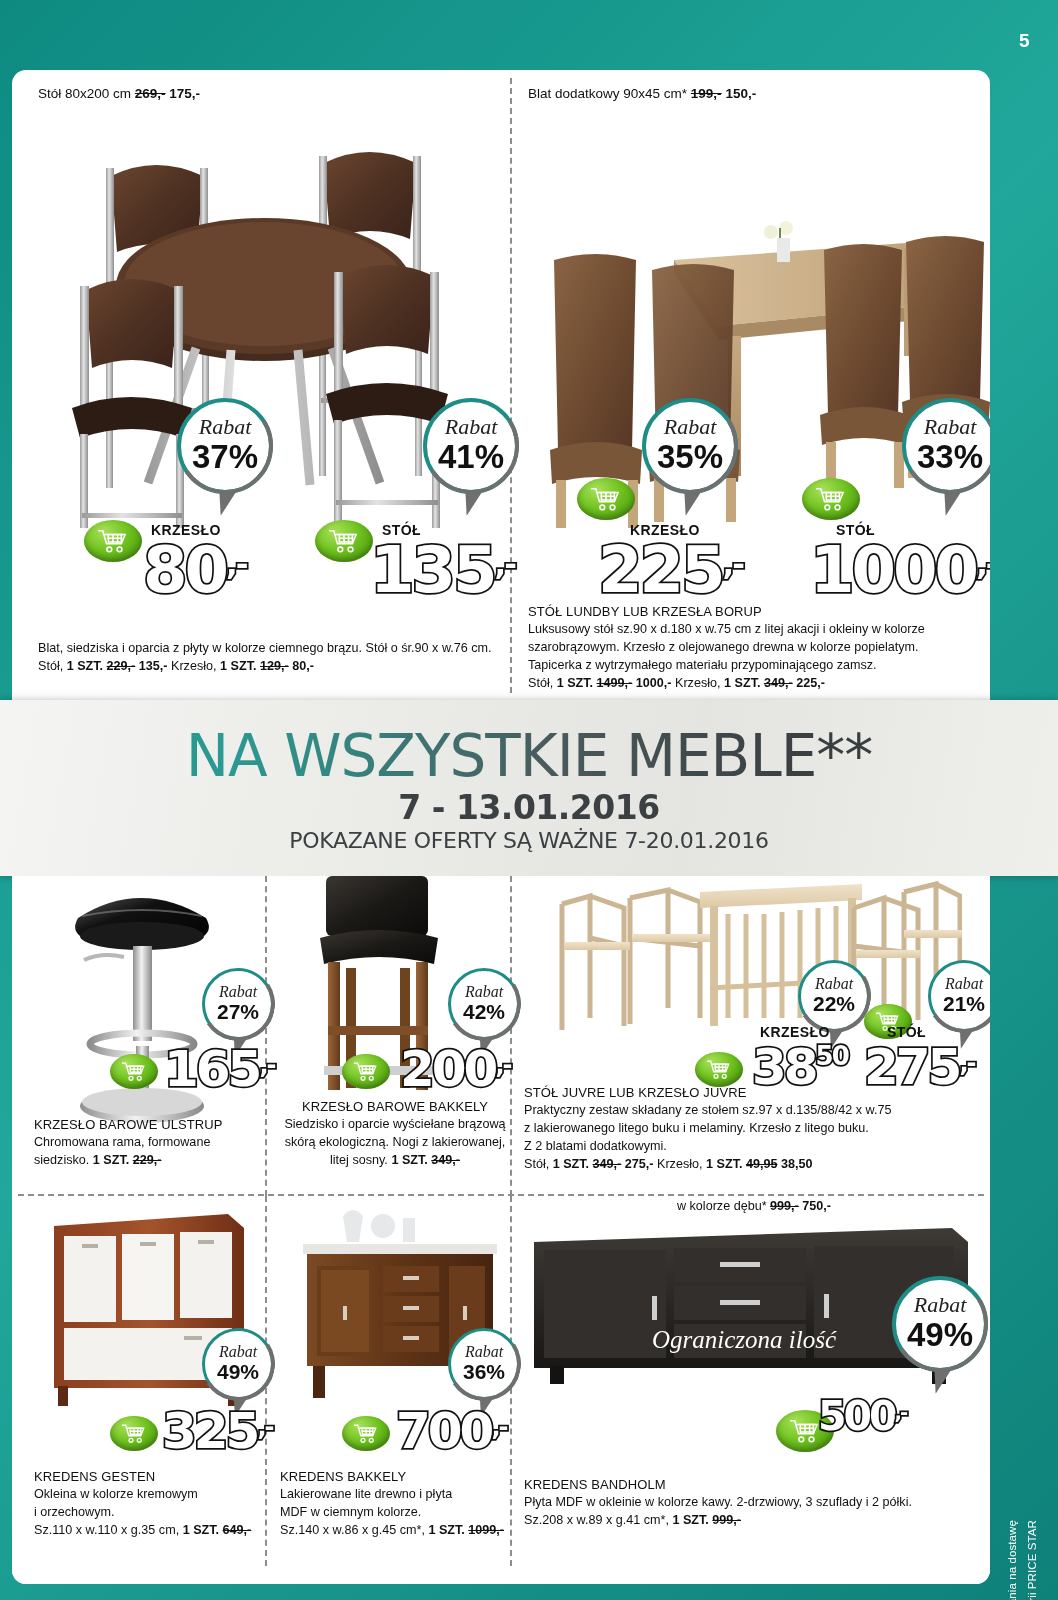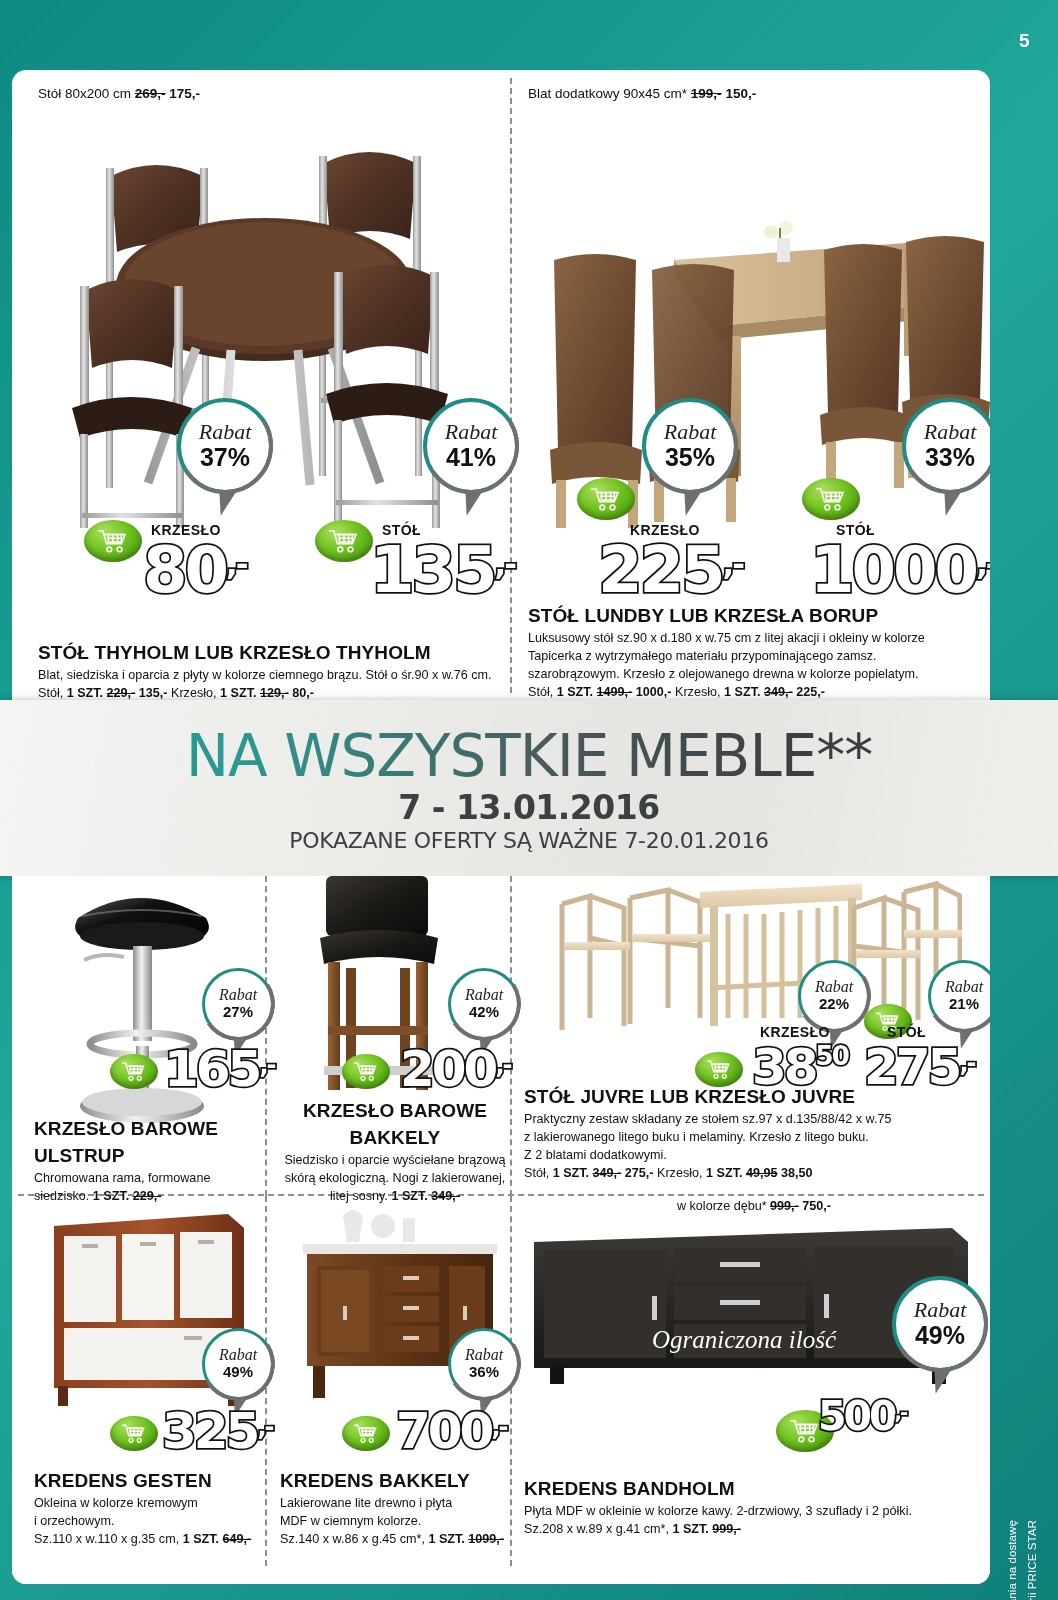--- a/index.html
+++ b/index.html
@@ -70,33 +70,33 @@
     box-shadow:0 0 0 0 rgba(0,0,0,0);
   }
   .rabat .circ::after{
     content:""; position:absolute; inset:-4px; border-radius:50%;
     border:4px solid transparent;
     border-bottom-color:#6f6f6f; border-right-color:#6f6f6f;
     transform:rotate(12deg);
     pointer-events:none;
   }
   .rabat .w { font-size:22px; font-style:italic; color:#222; line-height:1; font-family:"Liberation Serif", serif;}
-  .rabat .p { font-size:25px; font-weight:800; color:#111; line-height:1.15; }
+  .rabat .p { font-size:33px; font-weight:800; color:#111; line-height:1.15; }
   .rabat .tail {
     position:absolute; left:38%; top:88%;
     width:0;height:0;
     border-left:13px solid transparent;
     border-right:9px solid transparent;
     border-top:34px solid #6f6f6f;
     transform:rotate(18deg);
   }
   .rabat.sm { width:72px; height:72px; }
   .rabat.sm .circ { border-width:3.5px; }
   .rabat.sm .w { font-size:16px; }
-  .rabat.sm .p { font-size:15px; }
+  .rabat.sm .p { font-size:21px; }
   .rabat.sm .tail { border-top-width:26px; border-left-width:10px; border-right-width:7px; }
 
   
   .cart {
     position:absolute; width:58px; height:42px;
     border-radius:50%;
     background:radial-gradient(ellipse at 35% 28%, #a8e05a 0%, #6fc21f 45%, #3f8c09 100%);
     box-shadow:inset 0 -3px 6px rgba(0,0,0,.28);
     display:flex; align-items:center; justify-content:center;
   }
@@ -119,21 +119,21 @@
   .pricebig .cur { font-size:.48em; vertical-align:.55em; letter-spacing:-2px;}
   .pricebig .sup { font-size:.52em; vertical-align:.72em; letter-spacing:-2px;text-align:right;}
 
   .pricelabel {
     position:absolute; font-size:14px; font-weight:800; color:#111;
     letter-spacing:.4px;
   }
 
   
   .desc { position:absolute; color:#111; font-size:12.6px; line-height:1.42; }
-  .desc .ttl { font-weight:700; font-size:19px; letter-spacing:.1px; }
+  .desc .ttl { font-weight:400; font-size:13px; letter-spacing:.1px; }
 
   
   .banner {
     position:absolute; left:0; right:0; height:176px;
     background:
       linear-gradient(100deg,#f4f4f2 0%, #ebebe8 35%, #e4e4e1 65%, #efefec 100%);
     box-shadow:0 2px 7px rgba(0,0,0,.18), 0 -2px 7px rgba(0,0,0,.12);
   }
   .banner .big {
     position:absolute; left:0; right:0; top:22px; text-align:center;
@@ -293,21 +293,20 @@
           <circle cx="25" cy="23" r="2.6"></circle>
         </g>
       </svg>
   </div>
   <div class="pricelabel" style="left:370px; top:452px;">STÓŁ</div>
   <div class="pricebig" style="left:358px; top:468px; font-size:64px;">
     <span>135</span><span class="cur">,-</span>
   </div>
 
   <div class="desc" style="left:26px; top:570px; width:460px;">
-    <div class="ttl">STÓŁ THYHOLM LUB KRZESŁO THYHOLM</div>
     <div>Blat, siedziska i oparcia z płyty w kolorze ciemnego brązu. Stół o śr.90 x w.76 cm.</div>
     <div>
       <span>Stół, </span><span class="b">1 SZT. </span><span class="b strike">229,-</span><span class="b"> 135,-</span><span> Krzesło, </span><span class="b">1 SZT. </span><span class="b strike">129,-</span><span class="b"> 80,-</span>
     </div>
   </div>
 
   <div class="hdrline" style="left:516px; top:16px;">
     <span>Blat dodatkowy 90x45 cm* </span><span class="b strike">199,-</span><span class="b"> 150,-</span>
   </div>
 
@@ -410,22 +409,22 @@
       </svg>
   </div>
   <div class="pricelabel" style="left:824px; top:452px;">STÓŁ</div>
   <div class="pricebig" style="left:798px; top:468px; font-size:64px;">
     <span>1000</span><span class="cur">,-</span>
   </div>
 
   <div class="desc" style="left:516px; top:533px; width:460px;">
     <div class="ttl">STÓŁ LUNDBY LUB KRZESŁA BORUP</div>
     <div>Luksusowy stół sz.90 x d.180 x w.75 cm z litej akacji i okleiny w kolorze</div>
+    <div>szarobrązowym. Krzesło z olejowanego drewna w kolorze popielatym.</div>
     <div>Tapicerka z wytrzymałego materiału przypominającego zamsz.</div>
-    <div>szarobrązowym. Krzesło z olejowanego drewna w kolorze popielatym.</div>
     <div>
       <span>Stół, </span><span class="b">1 SZT. </span><span class="b strike">1499,-</span><span class="b"> 1000,-</span><span> Krzesło, </span><span class="b">1 SZT. </span><span class="b strike">349,-</span><span class="b"> 225,-</span>
     </div>
   </div>
 
 </div>
 
 <div class="banner" style="top:700px;">
   <div class="big">NA WSZYSTKIE MEBLE**</div>
   <div class="mid">7 - 13.01.2016</div>

